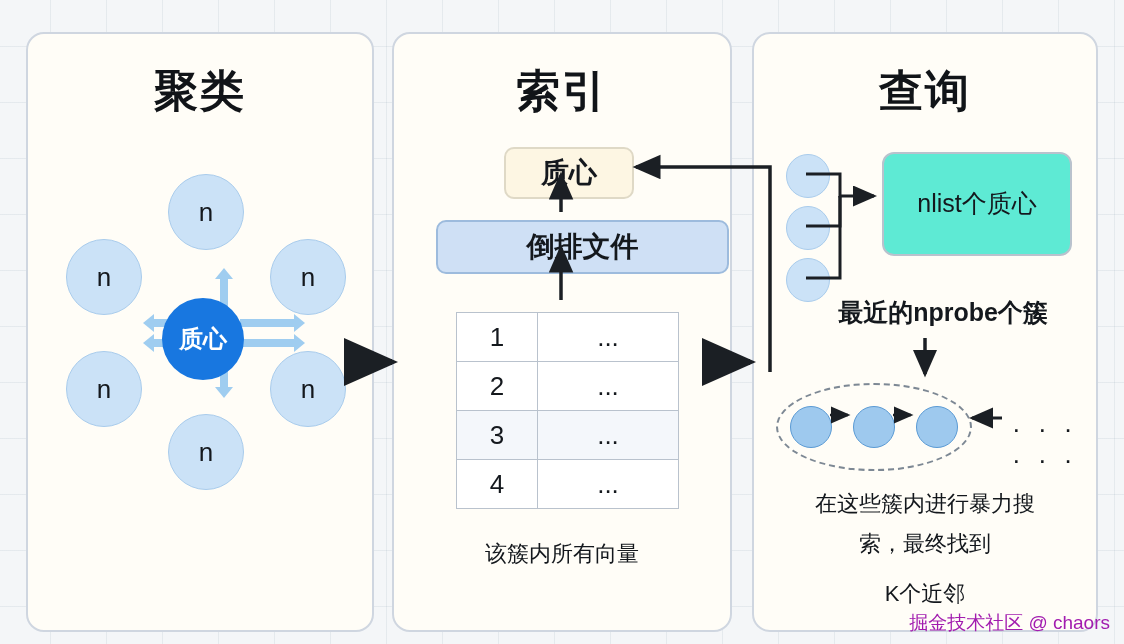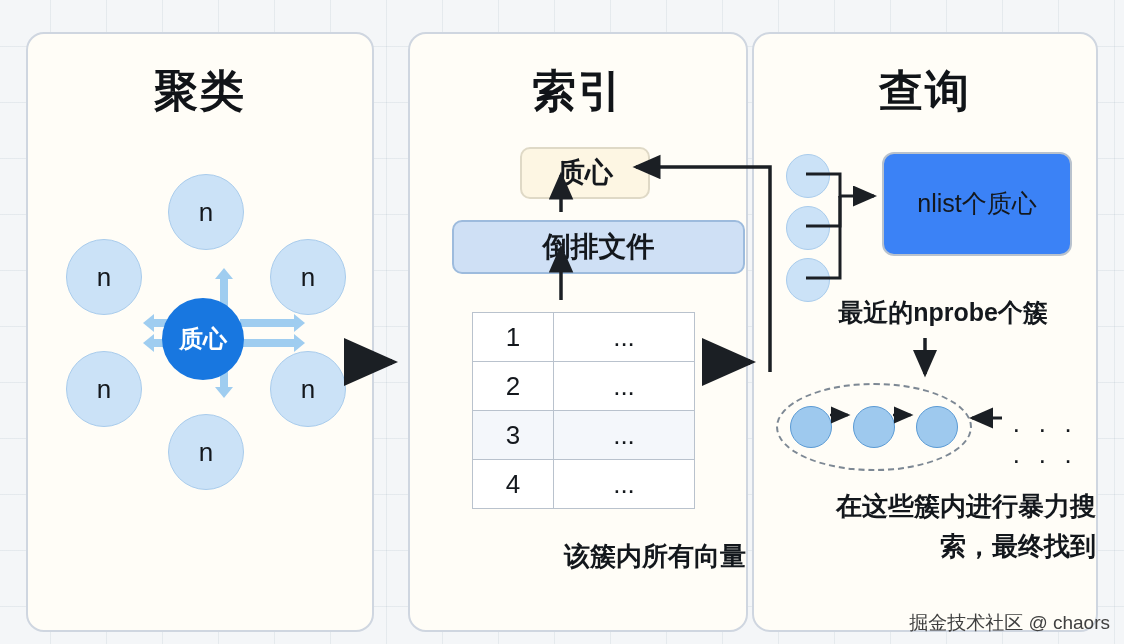--- a/index.html
+++ b/index.html
@@ -29,39 +29,39 @@
     inset: 0;
   }
   .panel {
     position: absolute;
     background: #fffdf7;
     border: 2px solid #cfd6e0;
     border-radius: 18px;
     box-sizing: border-box;
   }
   #panel-cluster { left: 26px;  top: 32px; width: 348px; height: 600px; }
-  #panel-index   { left: 408px; top: 32px; width: 340px; height: 600px; padding-left: 11px; }
+  #panel-index   { left: 392px; top: 32px; width: 340px; height: 600px; padding-left: 11px; }
   #panel-query   { left: 752px; top: 32px; width: 346px; height: 600px; }
 
   .panel-title {
     position: absolute;
     left: 0; right: 0;
     top: 28px;
     text-align: center;
     font-size: 44px;
     font-weight: bold;
     color: #111418;
     letter-spacing: 2px;
   }
   .panel-caption {
     position: absolute;
     left: 0; right: 0;
-    text-align: right;
-    font-size: 26px;
-    font-weight: bold;
+    text-align: center;
+    font-size: 22px;
+    font-weight: normal;
     color: #13171c;
   }
 
   
   .node {
     position: absolute;
     border-radius: 50%;
     background: #cbe2f7;
     border: 1px solid #a9ccec;
     display: flex;
@@ -139,21 +139,21 @@
     height: 46px;
     text-align: center;
   }
   table.rows td.c1 { width: 78px; }
   table.rows td.c2 { width: 138px; }
   table.rows tr.alt td { background: #f4f7fb; }
 
   
   .qbox {
     position: absolute;
-    background: #3b82f6;
+    background: #5eead4;
     border: 2px solid #b9c2cd;
     border-radius: 12px;
     box-sizing: border-box;
     display: flex;
     flex-direction: column;
     align-items: center;
     justify-content: center;
     font-size: 25px;
     color: #14181d;
     line-height: 1.35;
@@ -184,21 +184,21 @@
     top: 0;
     width: 1124px;
     height: 644px;
     pointer-events: none;
   }
   .watermark {
     position: absolute;
     right: 14px;
     bottom: 8px;
     font-size: 19px;
-    color: #404040;
+    color: #a21caf;
   }
 </style>
 </head>
 <body>
 
 <div class="grid-bg"></div>
 
 <div class="stage">
 
   <div class="panel" id="panel-cluster">
@@ -282,20 +282,21 @@
 
     <div class="ellipse-dashed" style="left:22px; top:349px; width:196px; height:88px;"></div>
     <div class="node" style="left:36px;  top:372px; width:42px; height:42px; background:#9ec9ee; border-color:#5a9ad4;"></div>
     <div class="node" style="left:99px;  top:372px; width:42px; height:42px; background:#9ec9ee; border-color:#5a9ad4;"></div>
     <div class="node" style="left:162px; top:372px; width:42px; height:42px; background:#9ec9ee; border-color:#5a9ad4;"></div>
 
     <div class="dots" style="left:258px; top:380px;">· · · · · ·</div>
 
     <div class="panel-caption" style="top:455px;">在这些簇内进行暴力搜</div>
     <div class="panel-caption" style="top:495px;">索，最终找到</div>
+    <div class="panel-caption" style="top:545px;">K个近邻</div>
   </div>
 
   <svg class="overlay">
     <defs>
       <marker id="ah" markerWidth="10" markerHeight="10" refX="8" refY="4" orient="auto">
         <path d="M0,0 L9,4 L0,8 z" fill="#1b1f24"></path>
       </marker>
       <marker id="ahs" markerWidth="9" markerHeight="9" refX="7" refY="3.5" orient="auto">
         <path d="M0,0 L8,3.5 L0,7 z" fill="#1b1f24"></path>
       </marker>

